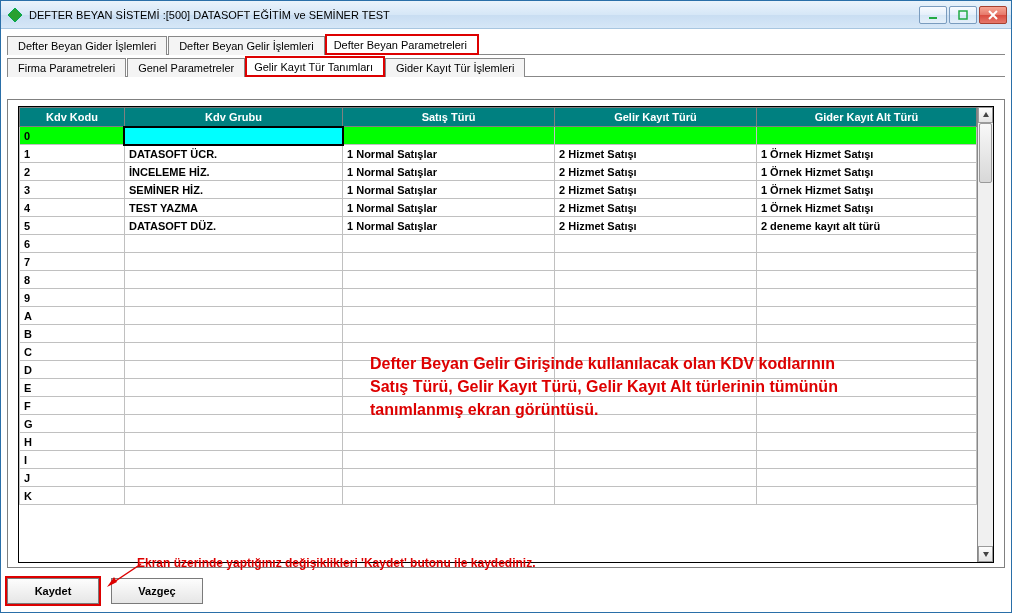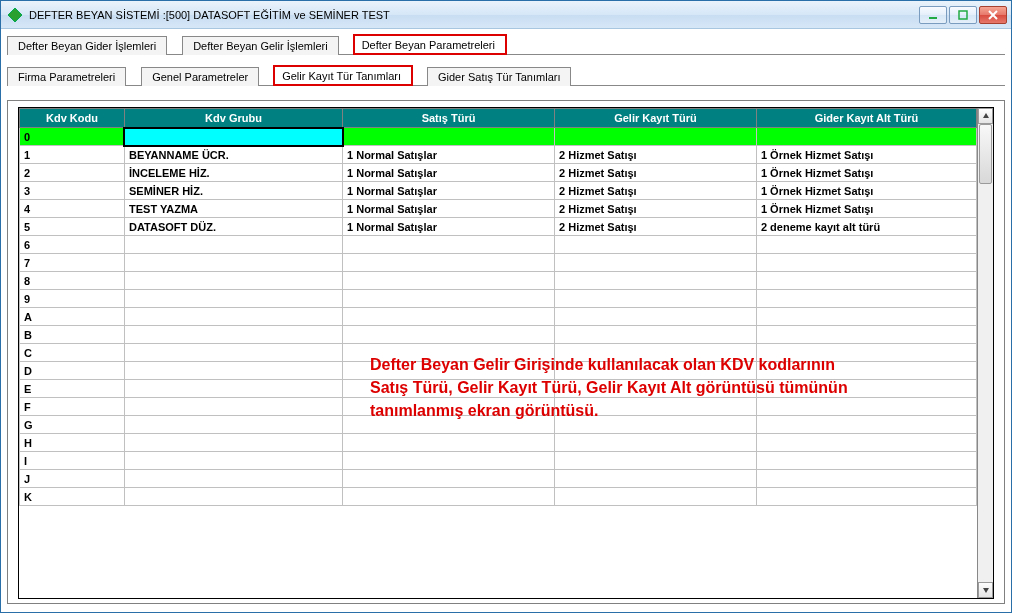--- a/index.html
+++ b/index.html
@@ -52,21 +52,21 @@
     border-color: #a7402f;
   }
   .win-btn svg { pointer-events: none; }
   .client {
     flex: 1;
     background: #fff;
     display: flex;
     flex-direction: column;
     padding: 4px 6px 8px 6px;
   }
-  .tabrow { display: flex; align-items: center; gap: 16px; margin-top: 2px; }
+  .tabrow { display: flex; align-items: center; gap: 2px; margin-top: 2px; }
   .tab {
     padding: 3px 10px;
     border: 1px solid #888;
     border-bottom: none;
     background: #f4f4f4;
     margin-right: -1px;
     cursor: default;
     position: relative;
     top: 1px;
   }
@@ -74,21 +74,21 @@
     background: #fff;
     font-weight: normal;
     z-index: 2;
     top: 0;
     padding-left: 7px;
   }
   .tab.highlight { outline: 2px solid #d00; outline-offset: -1px; }
   .tab-underline { height: 1px; background: #888; margin-top: 0; }
   .grid-frame {
     border: 1px solid #808080;
-    margin-top: 14px;
+    margin-top: 22px;
     padding: 6px 10px 4px 10px;
     flex: 1;
     display: flex;
     flex-direction: column;
     position: relative;
     background: #fff;
   }
   .grid-wrap {
     border: 1px solid #000;
     flex: 1;
@@ -223,25 +223,25 @@
 
   <div class="client">
 
     <div class="tabrow" id="tabs-top">
         <div class="tab">Defter Beyan Gider İşlemleri</div>
         <div class="tab">Defter Beyan Gelir İşlemleri</div>
         <div class="tab active highlight">Defter Beyan Parametreleri</div>
       </div>
     <div class="tab-underline"></div>
 
-    <div class="tabrow" id="tabs-sub" style="margin-top:11px;">
+    <div class="tabrow" id="tabs-sub" style="margin-top:2px;">
         <div class="tab">Firma Parametreleri</div>
         <div class="tab">Genel Parametreler</div>
         <div class="tab active highlight">Gelir Kayıt Tür Tanımları</div>
-        <div class="tab">Gider Satış Tür Tanımları</div>
+        <div class="tab">Gider Kayıt Tür İşlemleri</div>
       </div>
     <div class="tab-underline"></div>
 
     <div class="grid-frame">
       <div class="grid-wrap">
         <div class="grid-scroll">
           <div style="flex:1; overflow:hidden;">
             <table class="grid" id="grid">
               <colgroup id="colgroup">
                   <col style="width: 104px;">
@@ -262,21 +262,21 @@
               <tbody id="grid-body">
                   <tr class="selected">
                     <td>0</td>
                     <td class="editcell"></td>
                     <td></td>
                     <td></td>
                     <td></td>
                   </tr>
                   <tr>
                     <td>1</td>
-                    <td>BEYANNAME ÜCR.</td>
+                    <td>DATASOFT ÜCR.</td>
                     <td>1  Normal Satışlar</td>
                     <td>2  Hizmet Satışı</td>
                     <td>1 Örnek Hizmet Satışı</td>
                   </tr>
                   <tr>
                     <td>2</td>
                     <td>İNCELEME HİZ.</td>
                     <td>1  Normal Satışlar</td>
                     <td>2  Hizmet Satışı</td>
                     <td>1 Örnek Hizmet Satışı</td>
@@ -423,20 +423,29 @@
               <svg width="8" height="8">
                   <polygon points="1,2 7,2 4,7" fill="#444"></polygon>
                 </svg>
             </div>
           </div>
         </div>
       </div>
 
       <div class="overlay-note" style="left:362px; top:252px;">
         <div>Defter Beyan Gelir Girişinde kullanılacak olan KDV kodlarının</div>
-        <div>Satış Türü, Gelir Kayıt Türü, Gelir Kayıt Alt görüntüsü tümünün</div>
+        <div>Satış Türü, Gelir Kayıt Türü, Gelir Kayıt Alt türlerinin tümünün</div>
         <div>tanımlanmış ekran görüntüsü.</div>
       </div>
     </div>
 
+    <div class="footer-row">
+      <svg class="arrow-svg">
+        <line x1="36" y1="4" x2="6" y2="24" stroke="#d00" stroke-width="1.5"></line>
+        <polygon points="2,27 12,22 9,17" fill="#d00"></polygon>
+      </svg>
+      <div class="footer-note">Ekran üzerinde yaptığınız değişiklikleri 'Kaydet' butonu ile kaydediniz.</div>
+      <button class="btn highlight">Kaydet</button>
+      <button class="btn">Vazgeç</button>
+    </div>
 
   </div>
 </div>
 
 </body></html>

